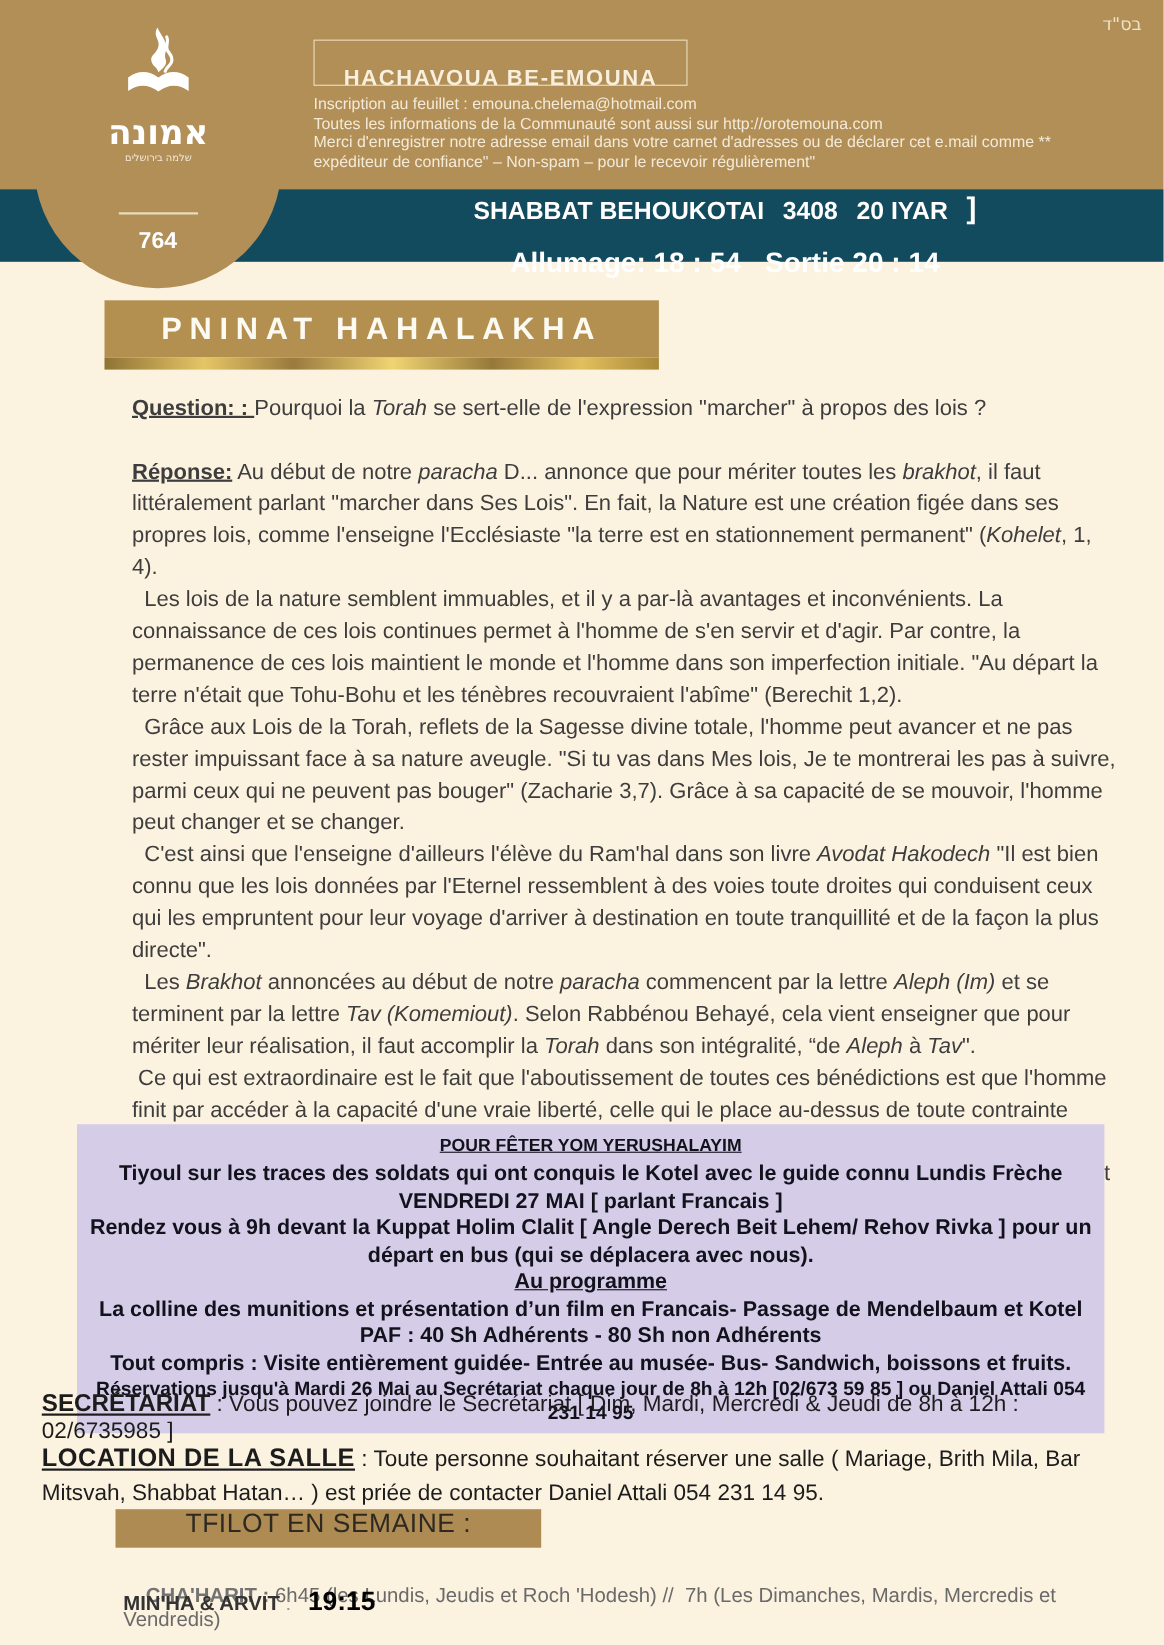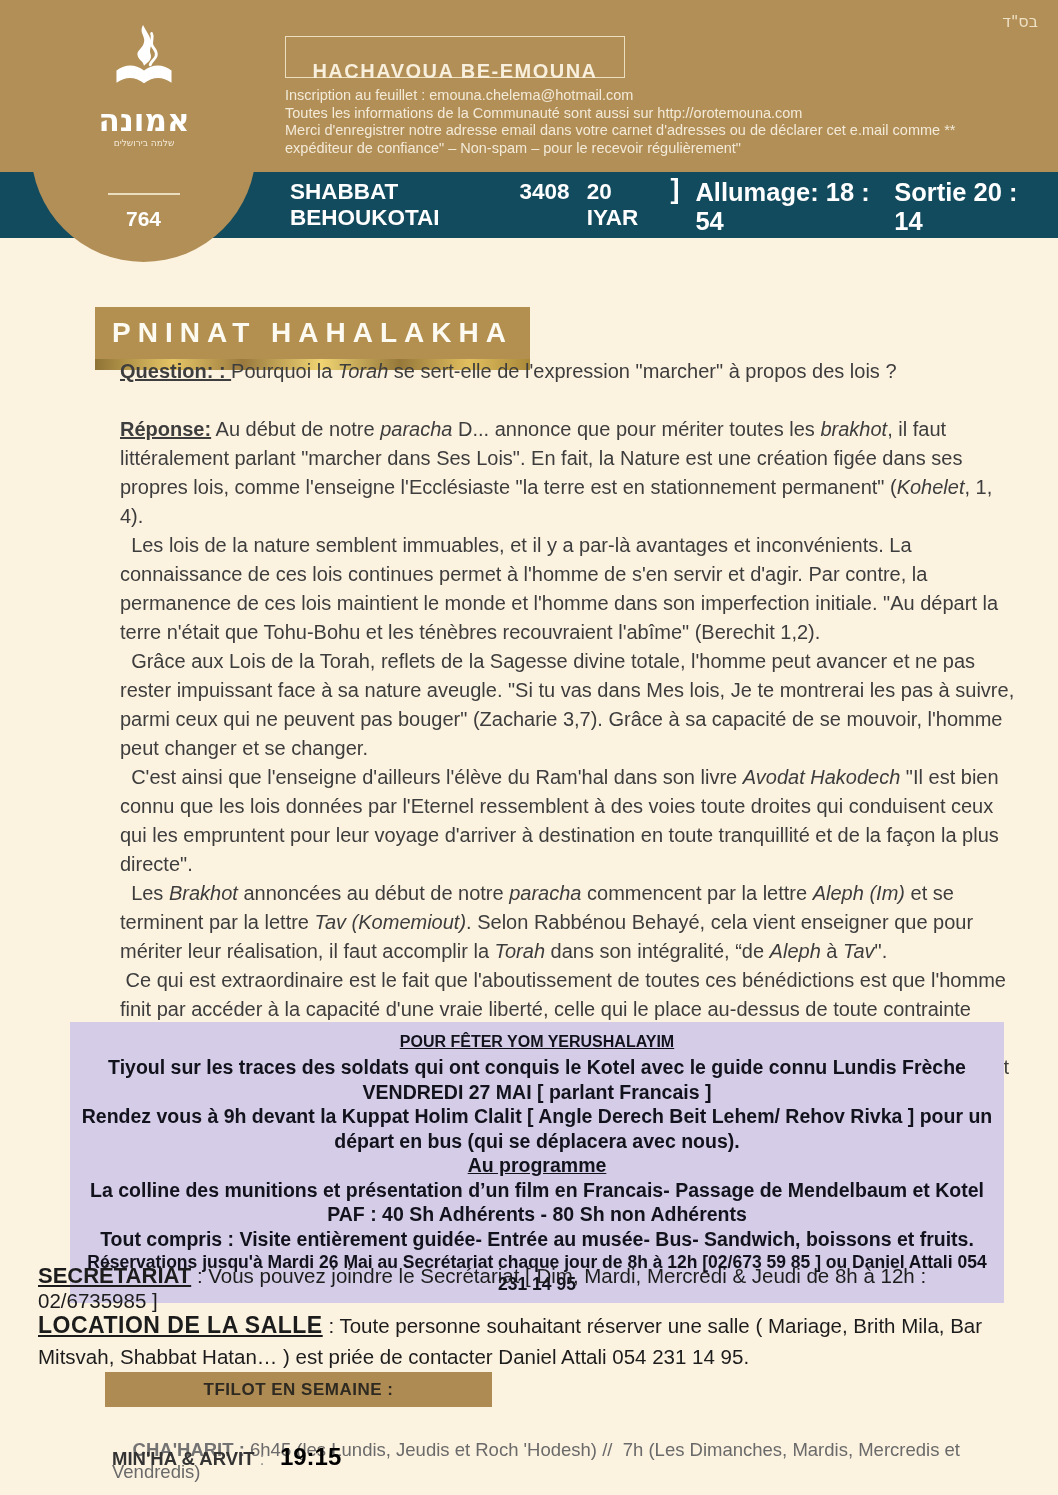--- a/index.html
+++ b/index.html
@@ -11,40 +11,40 @@
   .bsd{position:absolute;top:12px;right:20px;color:#eee1c4;font-size:16px;
        font-family:"DejaVu Sans",sans-serif;}
   .title-box{position:absolute;left:285px;top:36px;width:338px;height:40px;
              border:1px solid #ecdfbf;display:flex;align-items:center;justify-content:center;}
   .title-box span{color:#f8efdc;font-size:20px;font-weight:bold;letter-spacing:1.5px;margin-top:28px;}
   .header-info{position:absolute;left:285px;top:87px;width:700px;color:#f3ead8;
                font-size:14.5px;line-height:17.5px;}
 
   
   .teal-band{position:absolute;left:0;top:172px;width:1058px;height:66px;background:#124a5e;}
-  .band-inner{position:absolute;left:290px;right:30px;top:3px;display:flex;
-              color:#ffffff;gap:16px;}
+  .band-inner{position:absolute;left:290px;right:30px;top:3px;display:flex;flex-direction:column;
+              align-items:center;color:#ffffff;gap:16px;}
   .band-line1{display:flex;align-items:baseline;gap:17px;font-weight:bold;font-size:22.5px;}
   .band-line1 .bracket{font-size:27px;font-weight:bold;position:relative;top:-1px;}
   .band-line2{display:flex;gap:22px;font-weight:bold;font-size:25.5px;margin-top:3px;}
 
   
   .bubble{position:absolute;left:31px;top:37px;width:225px;height:225px;border-radius:50%;
           background:#b28f57;}
   .bubble-divider{position:absolute;left:77px;top:156px;width:72px;height:2px;
                   background:rgba(245,235,210,.85);}
   .bubble-num{position:absolute;left:0;top:170px;width:100%;text-align:center;
               color:#ffffff;font-weight:bold;font-size:21px;}
   .logo{position:absolute;left:84px;top:24px;width:120px;text-align:center;}
   .logo-main{color:#ffffff;font-family:"DejaVu Sans",sans-serif;font-weight:bold;
              font-size:31px;line-height:32px;margin-top:2px;}
   .logo-sub{color:#f3ead8;font-family:"DejaVu Sans",sans-serif;font-size:9px;margin-top:2px;}
 
   
-  .pninat{position:absolute;left:95px;top:307px;width:435px;}
+  .pninat{position:absolute;left:95px;top:273px;width:504px;}
   .pninat-text{height:52px;background:#b3904f;display:flex;align-items:center;justify-content:center;
                color:#fdfaf2;font-weight:bold;font-size:28px;letter-spacing:7px;}
   .pninat-foil{height:11px;background:linear-gradient(90deg,#8f7335,#e6c566 18%,#9a7a3e 34%,
                #f0d472 52%,#96783a 70%,#e2bf5e 86%,#a98839);}
 
   
   .article{position:absolute;left:120px;top:357px;width:895px;color:#3d3d3d;
            font-size:20px;line-height:29px;}
   .article p{margin:0;white-space:pre-wrap;}
   .article p.q{margin-bottom:29px;}
@@ -62,22 +62,22 @@
   .ev-u{text-decoration:underline;}
   .ev-small{font-size:17.5px;line-height:22px;}
 
   
   .secretariat{position:absolute;left:38px;top:1263px;width:1000px;color:#1c1c1c;font-size:20.5px;}
   .secretariat .label{font-weight:bold;text-decoration:underline;font-size:22px;}
   .location{position:absolute;left:38px;top:1310px;width:980px;color:#1c1c1c;
             font-size:20.5px;line-height:31px;}
   .location .label{font-weight:bold;text-decoration:underline;font-size:23px;letter-spacing:.5px;}
   .tfilot-banner{position:absolute;left:105px;top:1372px;width:387px;height:35px;background:#ae8b52;
-                 display:flex;align-items:center;justify-content:center;color:#2e2a22;
-                 font-weight:bold;font-size:17px;letter-spacing:.5px;}
+                 display:flex;justify-content:center;color:#2e2a22;
+                 font-weight:normal;font-size:24px;letter-spacing:.5px;}
   .chaharit{position:absolute;left:112px;top:1417px;width:930px;font-size:18.5px;color:#6a6a6a;
             white-space:pre-wrap;}
   .chaharit .label{font-weight:bold;color:#737373;}
   .minha{position:absolute;left:112px;top:1443px;font-size:18.5px;color:#999999;}
   .minha .label{font-weight:bold;color:#333333;}
   .minha .time{font-weight:bold;color:#000000;font-size:24px;margin-left:10px;}
 </style>
 </head>
 <body>
 

